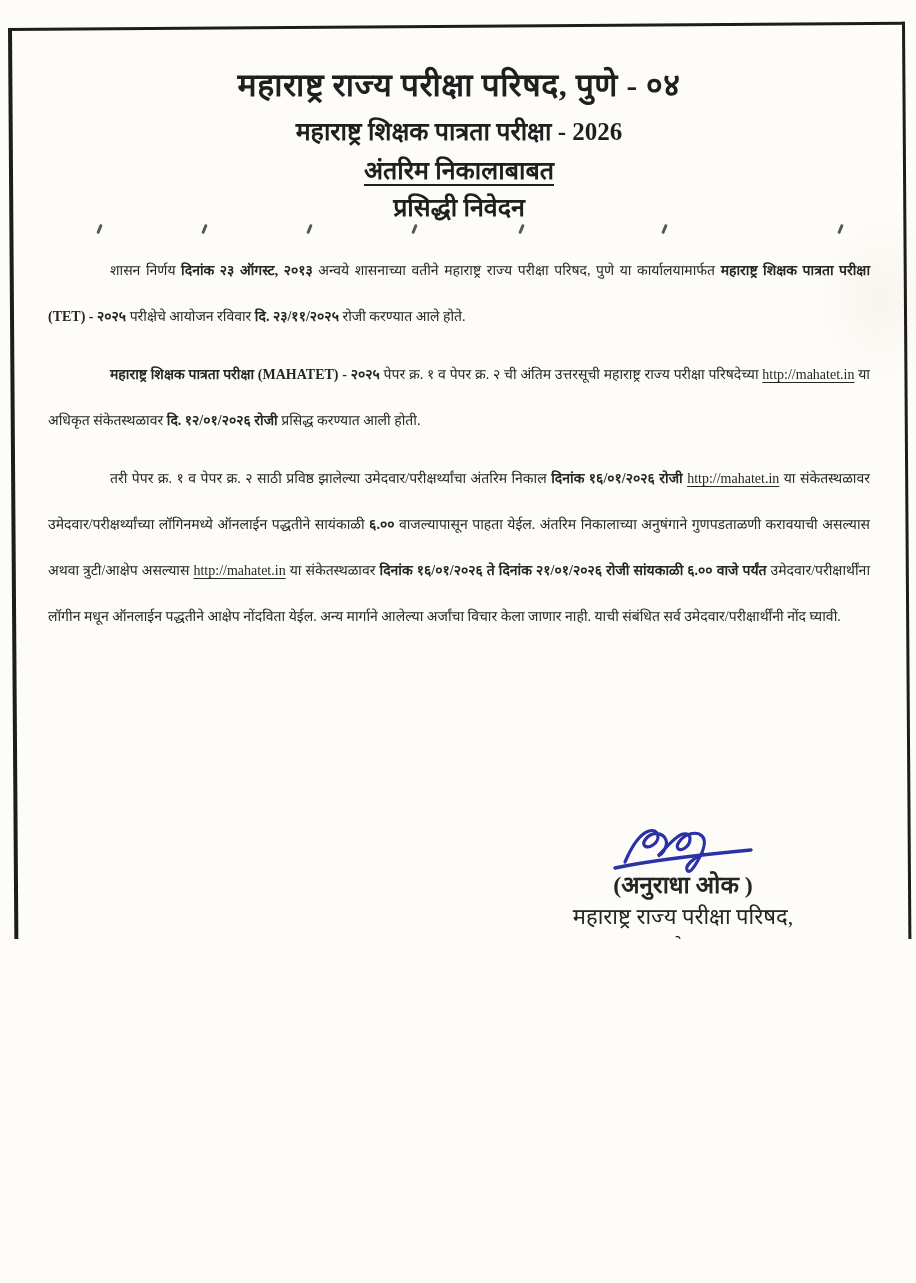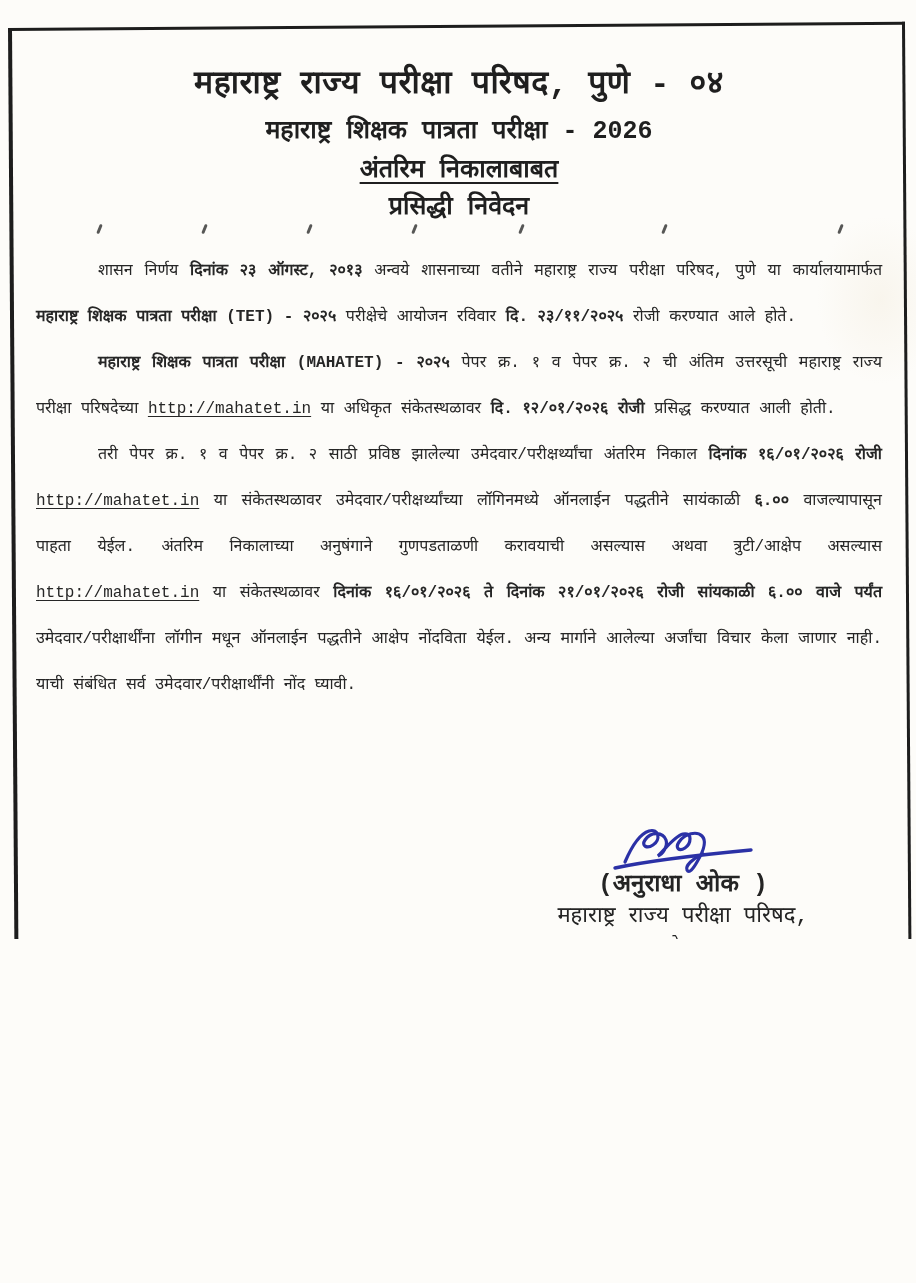--- a/index.html
+++ b/index.html
@@ -2,21 +2,21 @@
 <html><head>
 <meta charset="utf-8">
 <style>
   html,body { margin:0; padding:0; background:#fdfcf9; }
   .page {
     position:relative; width:916px; height:939px; overflow:hidden;
     background:
       radial-gradient(130px 200px at 870px 1180px, rgba(236,226,206,0.45), rgba(236,226,206,0) 70%),
       radial-gradient(90px 120px at 880px 300px, rgba(240,232,214,0.35), rgba(240,232,214,0) 70%),
       #fdfcf9;
-    font-family:Liberation Mono, monospace;
+    font-family:Liberation Serif, serif;
     color:#242424;
   }
   .frame {
     position:absolute; left:8px; top:28px; width:897px; height:1275px;
     border:3px solid #1d1d1d; border-left-width:4px; border-bottom:none;
     box-sizing:border-box;
     transform:rotate(-0.4deg); transform-origin:0 0;
   }
   .content { position:absolute; left:36px; right:34px; top:0; }
 
@@ -24,21 +24,21 @@
   .t1 { font-size:32px; font-weight:bold; line-height:46px; margin:0; letter-spacing:0.5px; color:#1f1f1f; }
   .t2 { font-size:25px; font-weight:bold; line-height:40px; margin:4px 0 0 0; color:#1f1f1f; }
   .t3 { font-size:25px; font-weight:bold; line-height:37px; margin:0; color:#1f1f1f;
         text-decoration:underline; text-underline-offset:5px; text-decoration-thickness:2px; }
   .t4 { font-size:25px; font-weight:bold; line-height:37px; margin:0; color:#1f1f1f; }
 
   .tick { position:absolute; top:224px; width:3px; height:10px; background:#3a3a3a;
           border-radius:2px; transform:rotate(22deg); opacity:0.85; }
 
   .body { margin-top:22px; }
-  .body p { margin:0; font-size:16px; line-height:46px; text-align:justify;
+  .body p { margin:12px; font-size:14px; line-height:46px; text-align:justify;
             text-indent:62px; color:#262626; }
   .b { font-weight:bold; }
   .u { text-decoration:underline; text-underline-offset:3px; }
 
   .sign-block { position:absolute; top:818px; right:24px; width:350px; text-align:center; }
   .sig-svg { display:block; margin:0 auto -12px auto; }
   .sign-name { font-size:24px; font-weight:bold; line-height:34px; }
   .sign-designation { font-size:23px; font-weight:bold; line-height:31px; }
   .sign-org { font-size:22px; line-height:29px; }
   .sign-place { font-size:18px; line-height:30px; }

